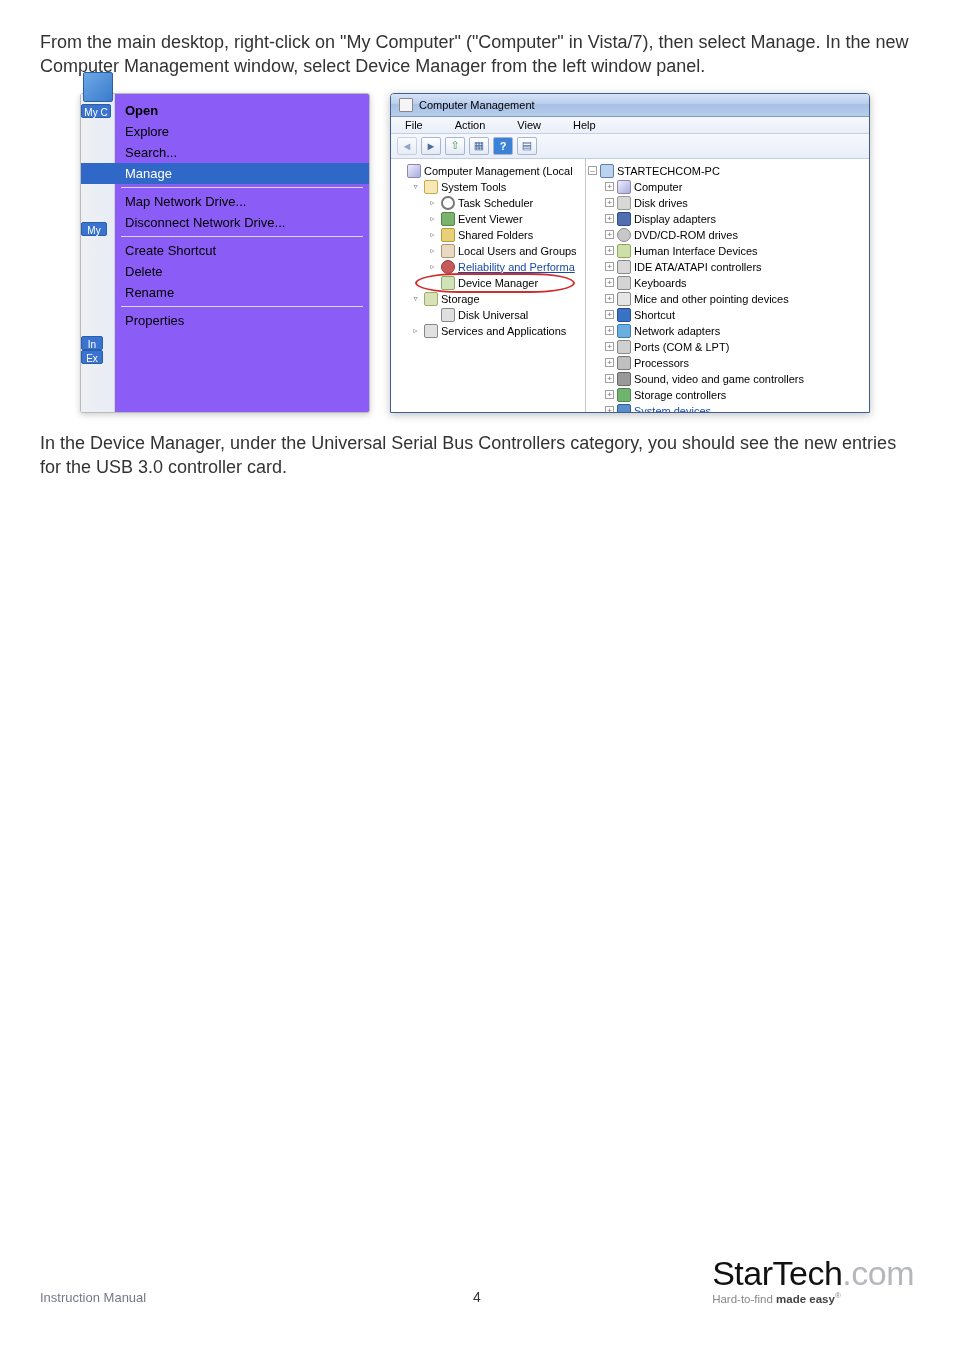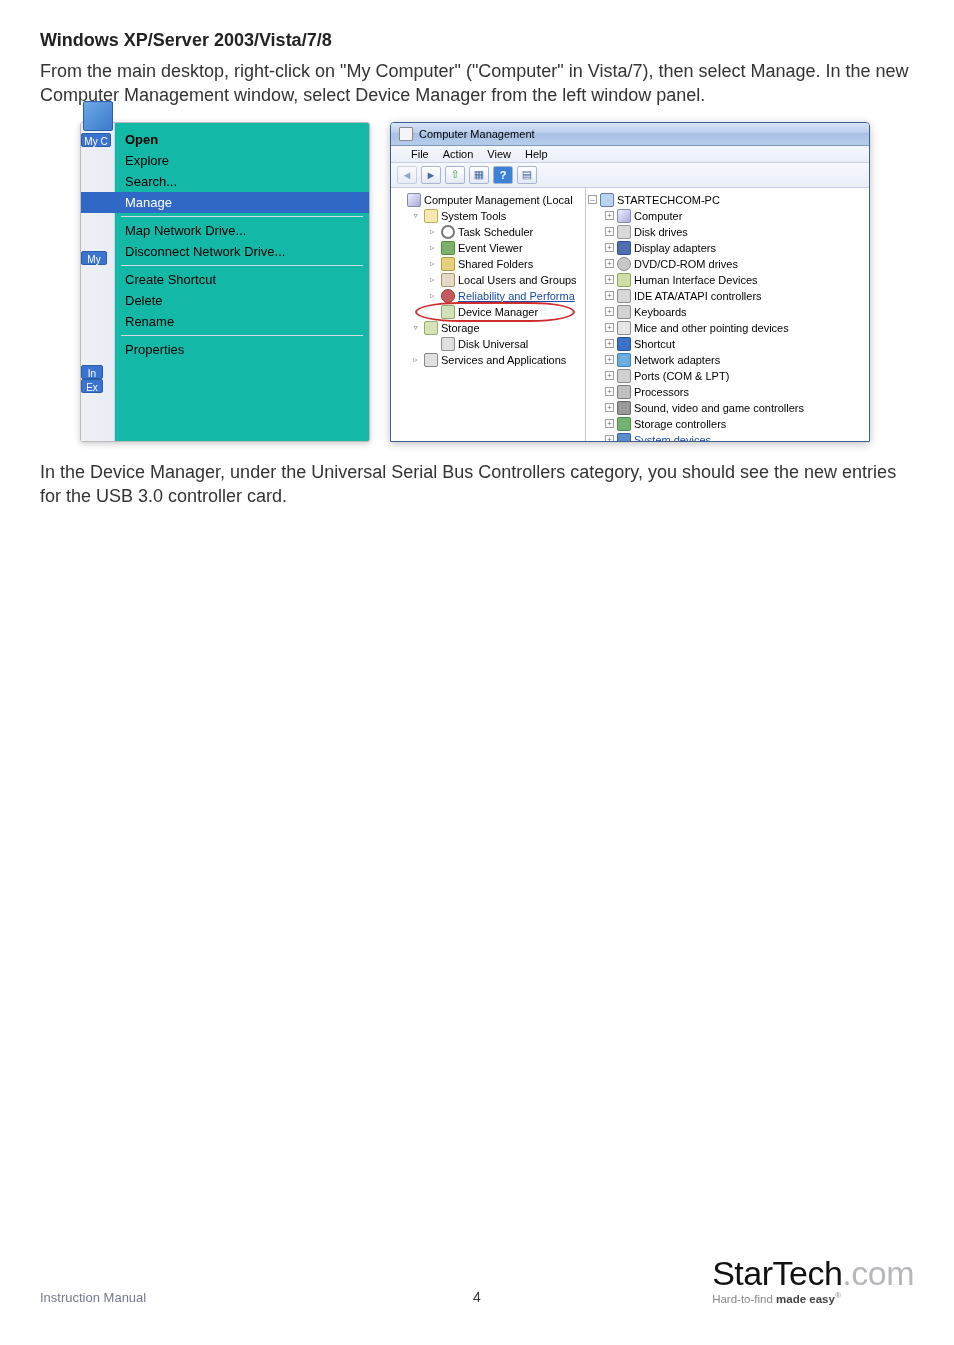--- a/index.html
+++ b/index.html
@@ -36,21 +36,21 @@
       line-height: 1.35;
       margin-bottom: 14px;
     }
     .screenshot-composite {
       display: flex;
       gap: 20px;
       margin: 8px 0 18px 40px;
     }
     
     .ctx-panel {
-      background: #14b8a6;
+      background: #8b5cf6;
       border: 1px solid #bbb;
       border-radius: 3px;
       box-shadow: 0 2px 6px rgba(0,0,0,0.2);
       width: 290px;
       padding: 6px 0;
       position: relative;
       font-size: 13px;
       font-family: Tahoma, sans-serif;
       color: #000;
     }
@@ -121,23 +121,23 @@
       border-bottom: 1px solid #7f99c4;
     }
     .mmc-title-icon {
       width: 14px; height: 14px;
       background: #f5f5f5;
       border: 1px solid #888;
       border-radius: 1px;
     }
     .mmc-menubar {
       background: linear-gradient(to bottom, #f6f8fc, #e9eef8);
-      padding: 2px 20px;
-      display: flex;
-      gap: 14px;
+      padding: 2px 14px;
+      display: flex;
+      gap: 32px;
       border-bottom: 1px solid #c4cfe4;
     }
     .mmc-menubar span { cursor: default; }
     .mmc-toolbar {
       background: linear-gradient(to bottom, #f6f8fc, #e9eef8);
       padding: 3px 6px;
       display: flex;
       gap: 4px;
       border-bottom: 1px solid #c4cfe4;
     }
@@ -288,21 +288,20 @@
       color: #888;
       margin-top: -2px;
     }
     .logo-sub b { color: #444; }
     .logo-sub .reg { font-size: 8px; vertical-align: super; }
   </style>
 </head>
 <body>
 
 <div class="page">
-  <h2>Windows XP/Server 2003/Vista/7/8</h2>
   <p class="body-text">From the main desktop, right-click on "My Computer" ("Computer" in Vista/7), then select Manage. In the new Computer Management window, select Device Manager from the left window panel.</p>
 
   <div class="screenshot-composite">
 
     <div class="ctx-panel">
       <div class="gutter"></div>
 
       <span class="desktop-icon" style="top:-22px;"></span>
       <span class="desktop-icon label" style="top:10px; left:0; width:30px;">My C</span>
       <span class="desktop-icon label" style="top:128px; left:0; width:26px;">My</span>

